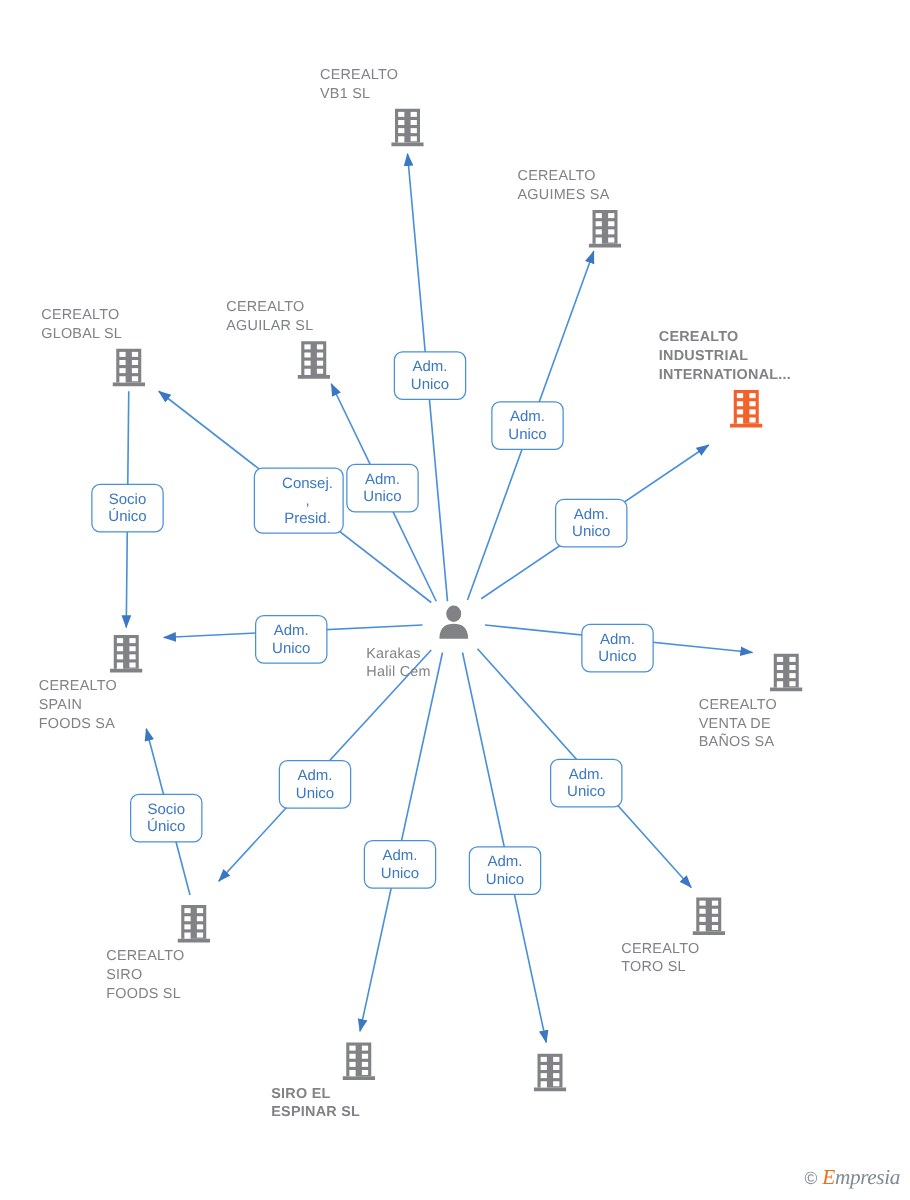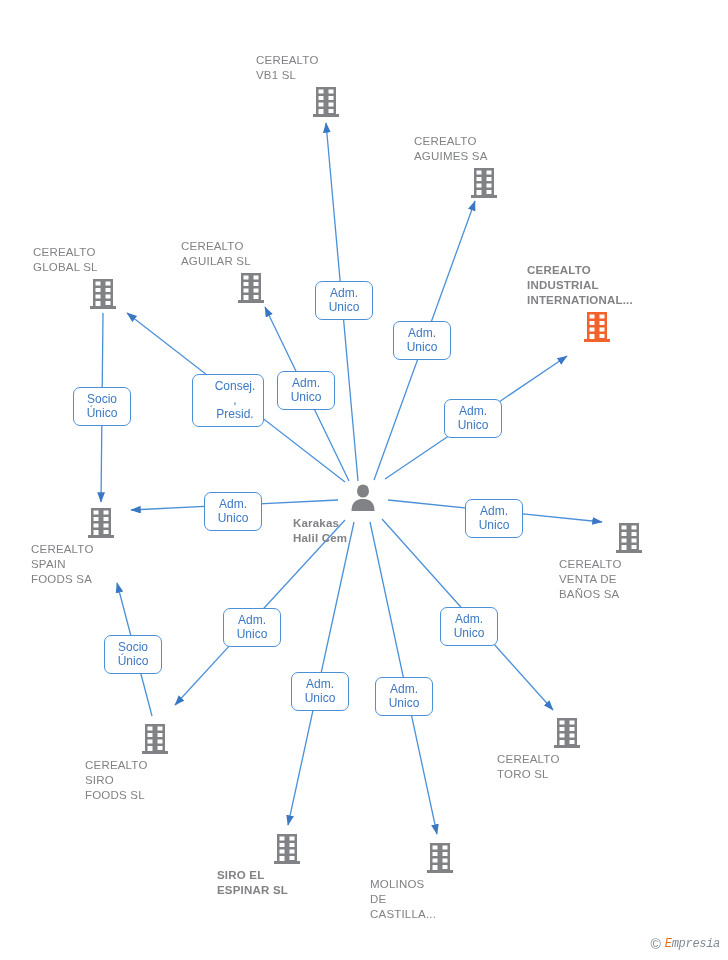--- a/index.html
+++ b/index.html
@@ -76,23 +76,23 @@
     align-items: center;
     gap: 4px;
     font-size: 16px;
   }
   .watermark .c-mark {
     color: #7e8a93;
     font-size: 14px;
   }
   .watermark .emp {
     color: #e8731f;
-    font-family: Liberation Mono, monospace;
+    font-family: Liberation Serif, serif;
     font-style: italic;
-    font-size: 12px;
+    font-size: 17px;
     letter-spacing: -0.3px;
   }
   .watermark .emp .rest { color: #7e8a93; font-style: italic; }
 </style>
 </head>
 <body>
 
 <div id="canvas">
 
   <svg id="edges" viewBox="0 0 728 960">
@@ -112,21 +112,21 @@
         <path d="M 345 520 L 175 705" marker-end="url(#arrowhead)"></path>
         <path d="M 354 522 L 288 825" marker-end="url(#arrowhead)"></path>
         <path d="M 370 522 L 437 834" marker-end="url(#arrowhead)"></path>
         <path d="M 382 519 L 553 710" marker-end="url(#arrowhead)"></path>
         <path d="M 103 313 L 101 502" marker-end="url(#arrowhead)"></path>
         <path d="M 152 716 L 117 583" marker-end="url(#arrowhead)"></path>
       </g>
   </svg>
 
   <div id="nodes-layer">
-      <div class="node label-bottom" style="left: 363px; top: 480px; font-weight: bold;">
+      <div class="node label-bottom" style="left: 363px; top: 480px;">
         <div class="icon-wrap">
           <svg width="30" height="30" viewBox="0 0 30 30">
             <ellipse cx="15" cy="9" rx="6" ry="6.6" fill="#808285"></ellipse>
             <path d="M3.5 29 C3.5 19.5 9 17 15 17 C21 17 26.5 19.5 26.5 29 Z" fill="#808285"></path>
           </svg>
         </div>
         <div class="node-label">Karakas
 Halil Cem</div>
       </div>
       <div class="node label-top" style="left: 326px; top: 53px;">
@@ -303,23 +303,20 @@
             <rect x="5.5" y="3.5" width="5" height="4" fill="#ffffff"></rect>
             <rect x="15.5" y="3.5" width="5" height="4" fill="#ffffff"></rect>
             <rect x="5.5" y="10" width="5" height="4" fill="#ffffff"></rect>
             <rect x="15.5" y="10" width="5" height="4" fill="#ffffff"></rect>
             <rect x="5.5" y="16.5" width="5" height="4" fill="#ffffff"></rect>
             <rect x="15.5" y="16.5" width="5" height="4" fill="#ffffff"></rect>
             <rect x="5.5" y="23" width="5" height="5" fill="#ffffff"></rect>
             <rect x="15.5" y="23" width="5" height="4" fill="#ffffff"></rect>
           </svg>
         </div>
-        <div class="node-label">MOLINOS
-DE
-CASTILLA...</div>
       </div>
       <div class="node label-bottom" style="left: 567px; top: 716px;">
         <div class="icon-wrap">
           <svg width="26" height="32" viewBox="0 0 26 32">
             <rect x="3" y="1" width="20" height="27" fill="#808285"></rect>
             <rect x="0" y="28" width="26" height="3" fill="#808285"></rect>
             <rect x="5.5" y="3.5" width="5" height="4" fill="#ffffff"></rect>
             <rect x="15.5" y="3.5" width="5" height="4" fill="#ffffff"></rect>
             <rect x="5.5" y="10" width="5" height="4" fill="#ffffff"></rect>
             <rect x="15.5" y="10" width="5" height="4" fill="#ffffff"></rect>
@@ -335,21 +332,21 @@
     </div>
   <div id="labels-layer">
       <div class="edge-label" style="left: 343px; top: 298px;">Adm.
 Unico</div>
       <div class="edge-label" style="left: 421px; top: 338px;">Adm.
 Unico</div>
       <div class="edge-label" style="left: 472px; top: 416px;">Adm.
 Unico</div>
       <div class="edge-label" style="left: 305px; top: 388px;">Adm.
 Unico</div>
-      <div class="edge-label" style="left: 220px; top: 391px; padding-left: 20px;">Consej. ,
+      <div class="edge-label" style="left: 231px; top: 391px; padding-left: 20px;">Consej. ,
 Presid.</div>
       <div class="edge-label" style="left: 232px; top: 509px;">Adm.
 Unico</div>
       <div class="edge-label" style="left: 493px; top: 516px;">Adm.
 Unico</div>
       <div class="edge-label" style="left: 251px; top: 625px;">Adm.
 Unico</div>
       <div class="edge-label" style="left: 319px; top: 689px;">Adm.
 Unico</div>
       <div class="edge-label" style="left: 403px; top: 694px;">Adm.

